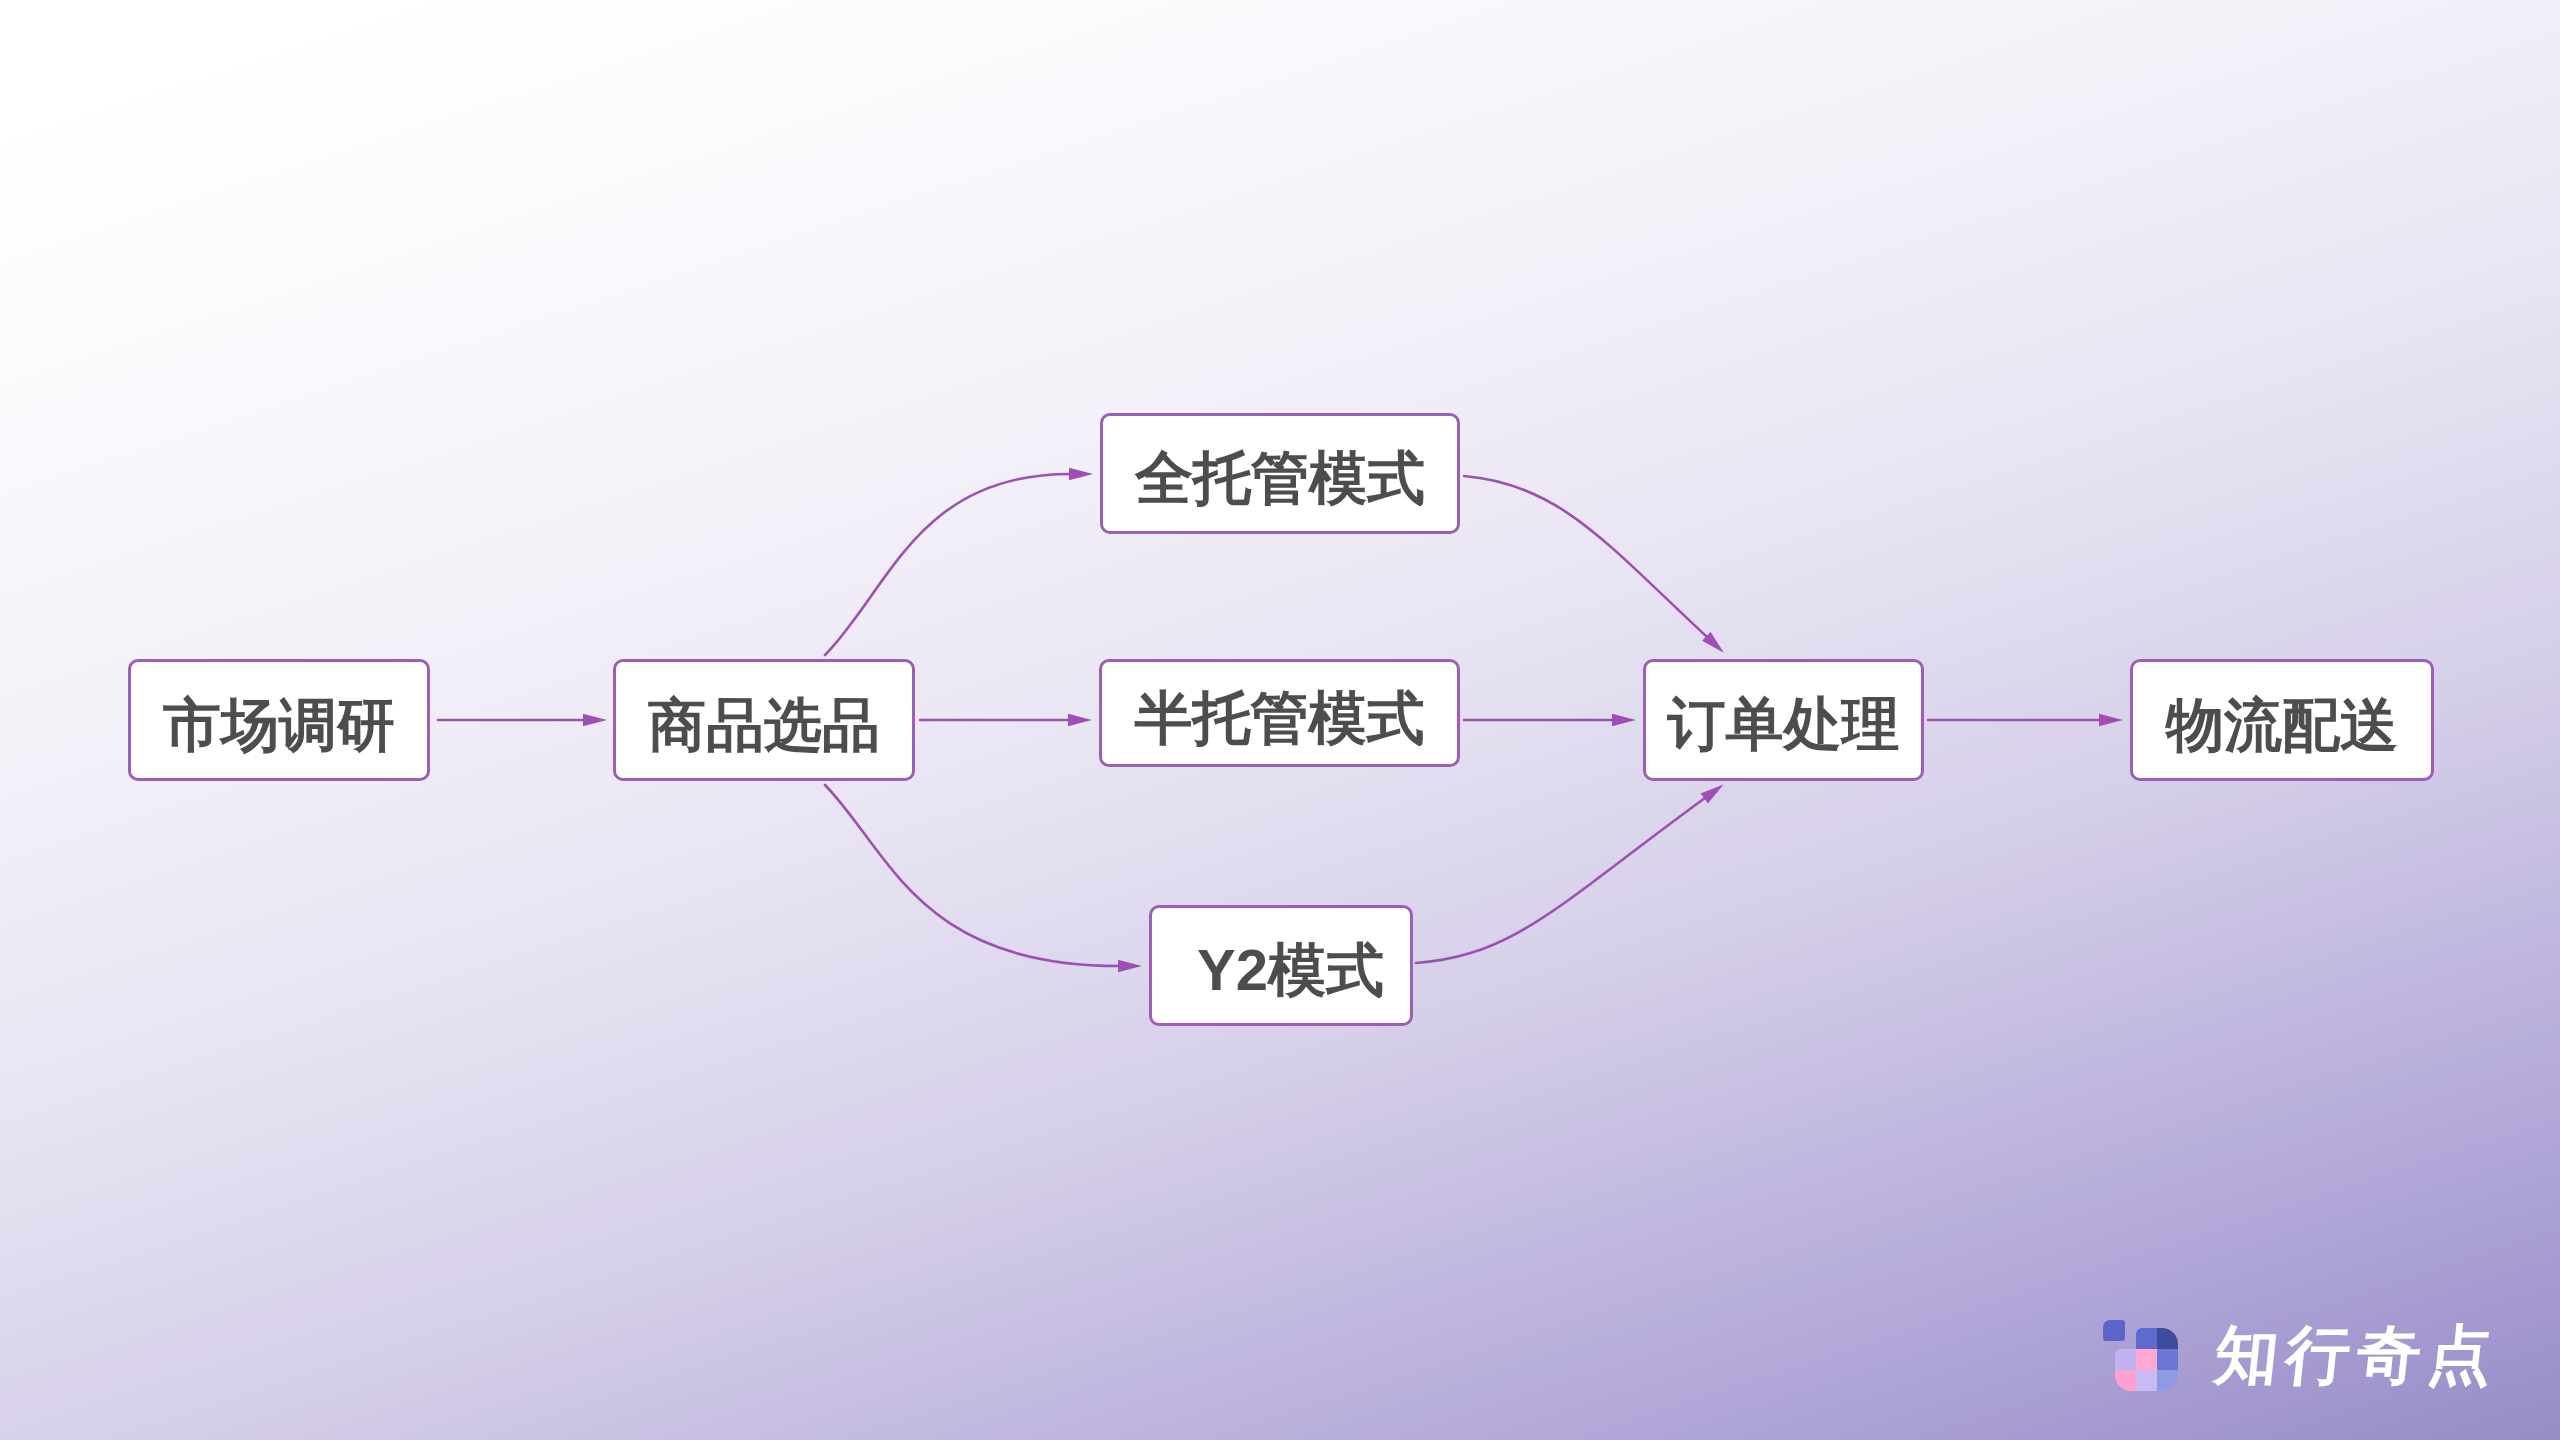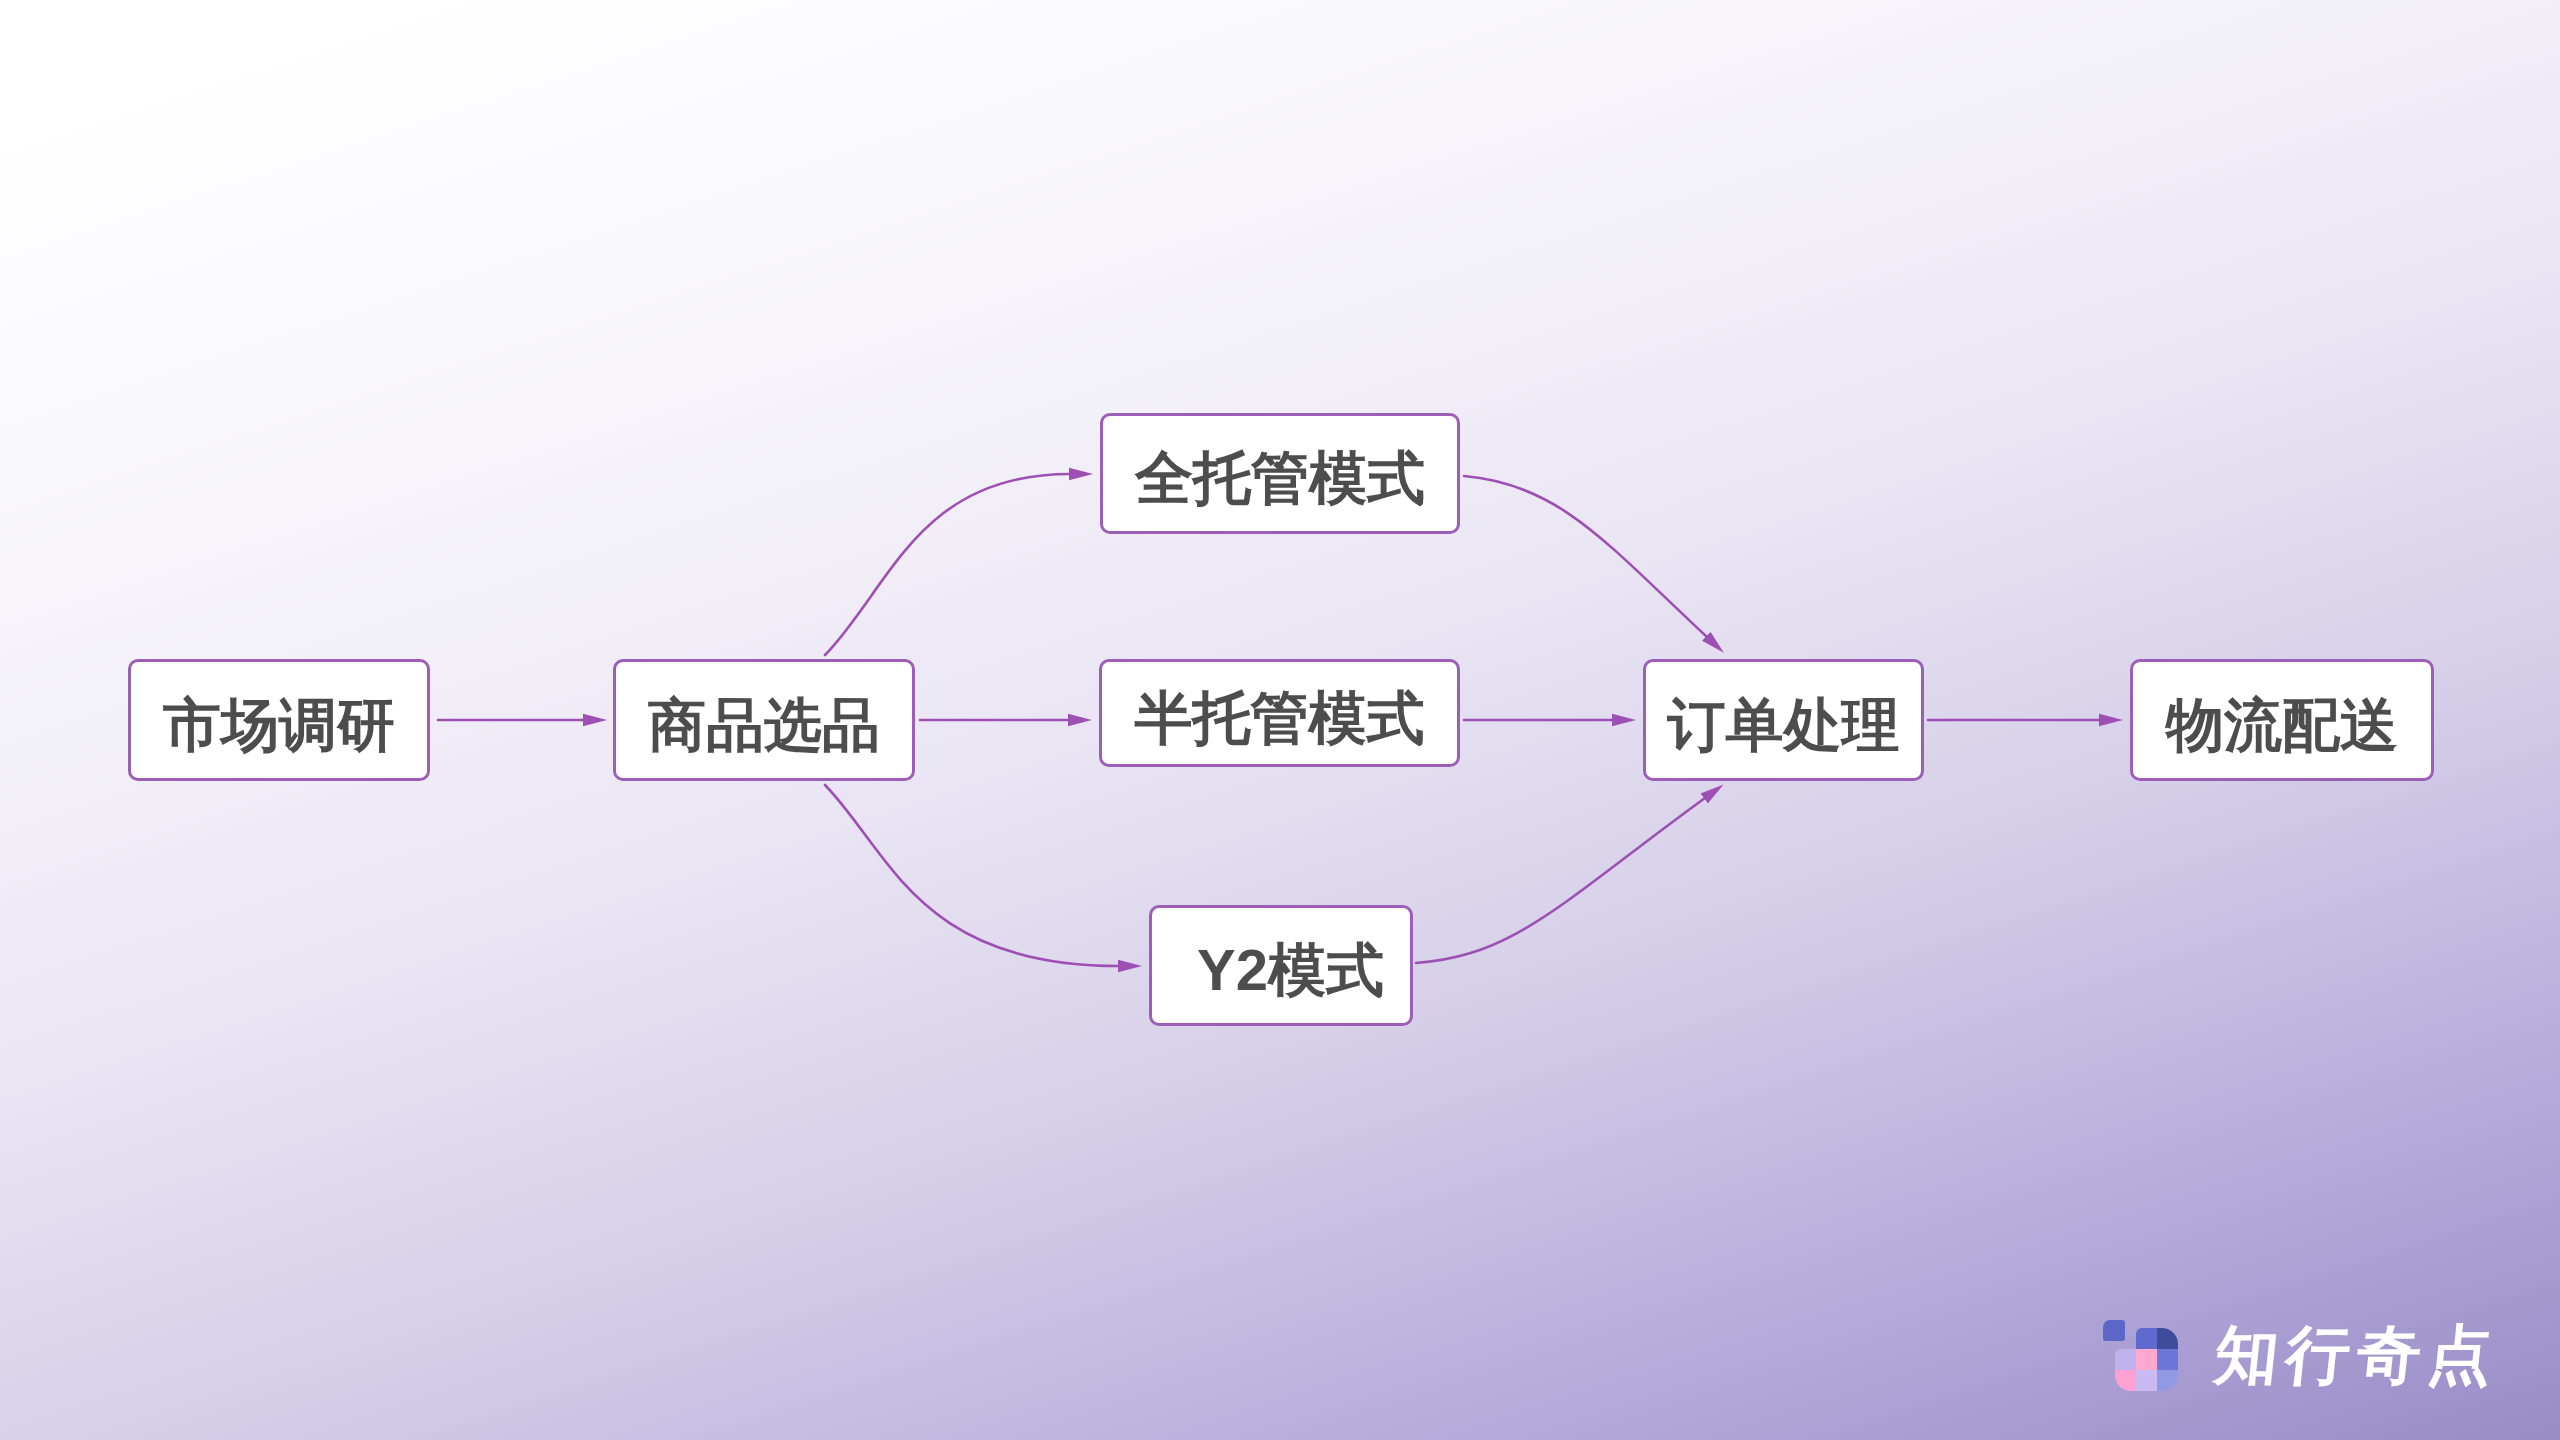--- a/index.html
+++ b/index.html
@@ -142,21 +142,21 @@
   </div>
 
   <div class="node" style="left:1099px; top:659px; width:361px; height:108px;">
     <span class="node-label">半托管模式</span>
   </div>
 
   <div class="node" style="left:1149px; top:905px; width:264px; height:121px;padding-left:19px;">
     <span class="node-label">Y2模式</span>
   </div>
 
-  <div class="node" style="left:1643px; top:659px; width:281px; height:122px;">
+  <div class="node" style="left:1643px; top:659px; width:281px; height:122px;font-family:Liberation Serif, serif;">
     <span class="node-label">订单处理</span>
   </div>
 
   <div class="node" style="left:2130px; top:659px; width:304px; height:122px;text-align:right;">
     <span class="node-label">物流配送</span>
   </div>
 
   <div class="logo">
     <div class="logo-icon">
       <div class="detached"></div>

